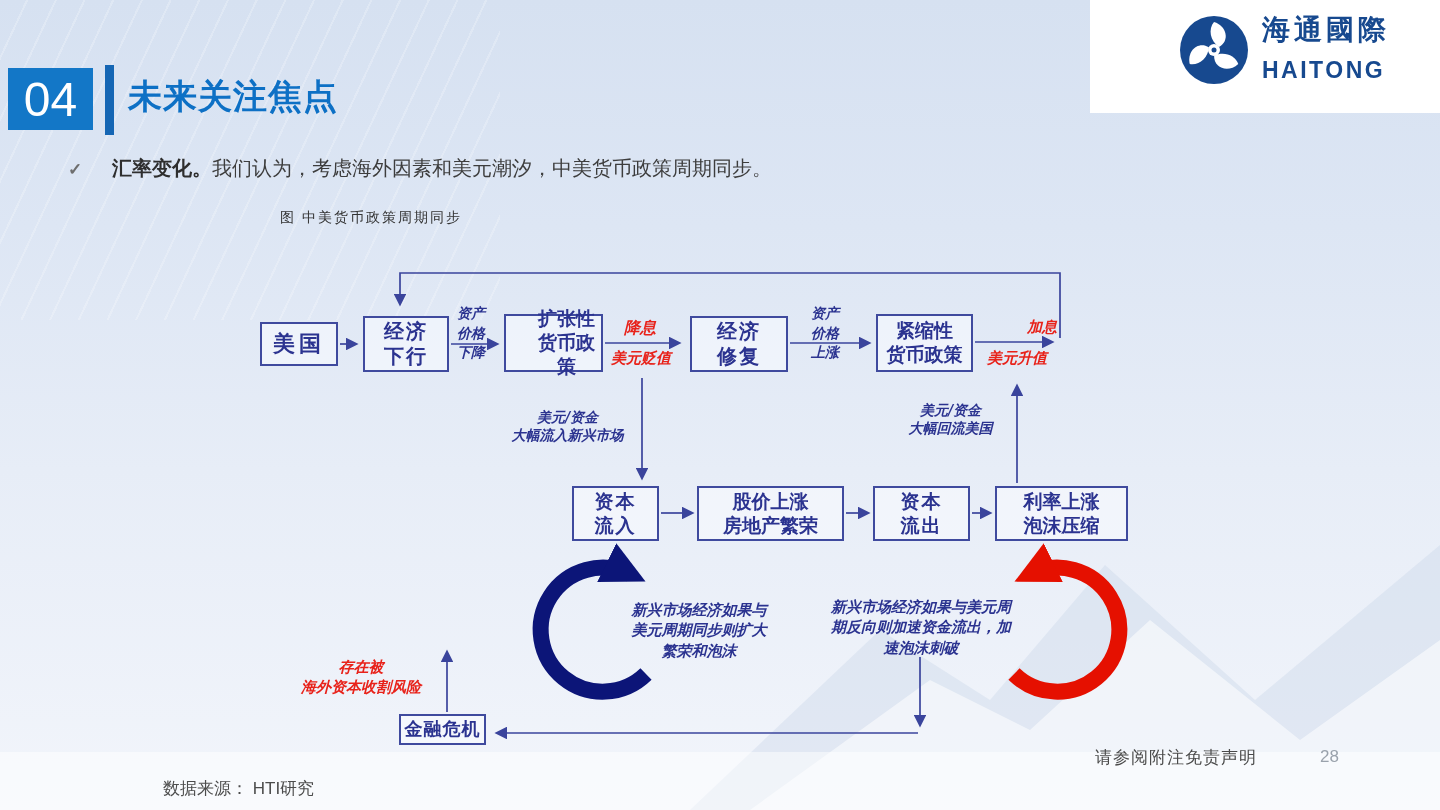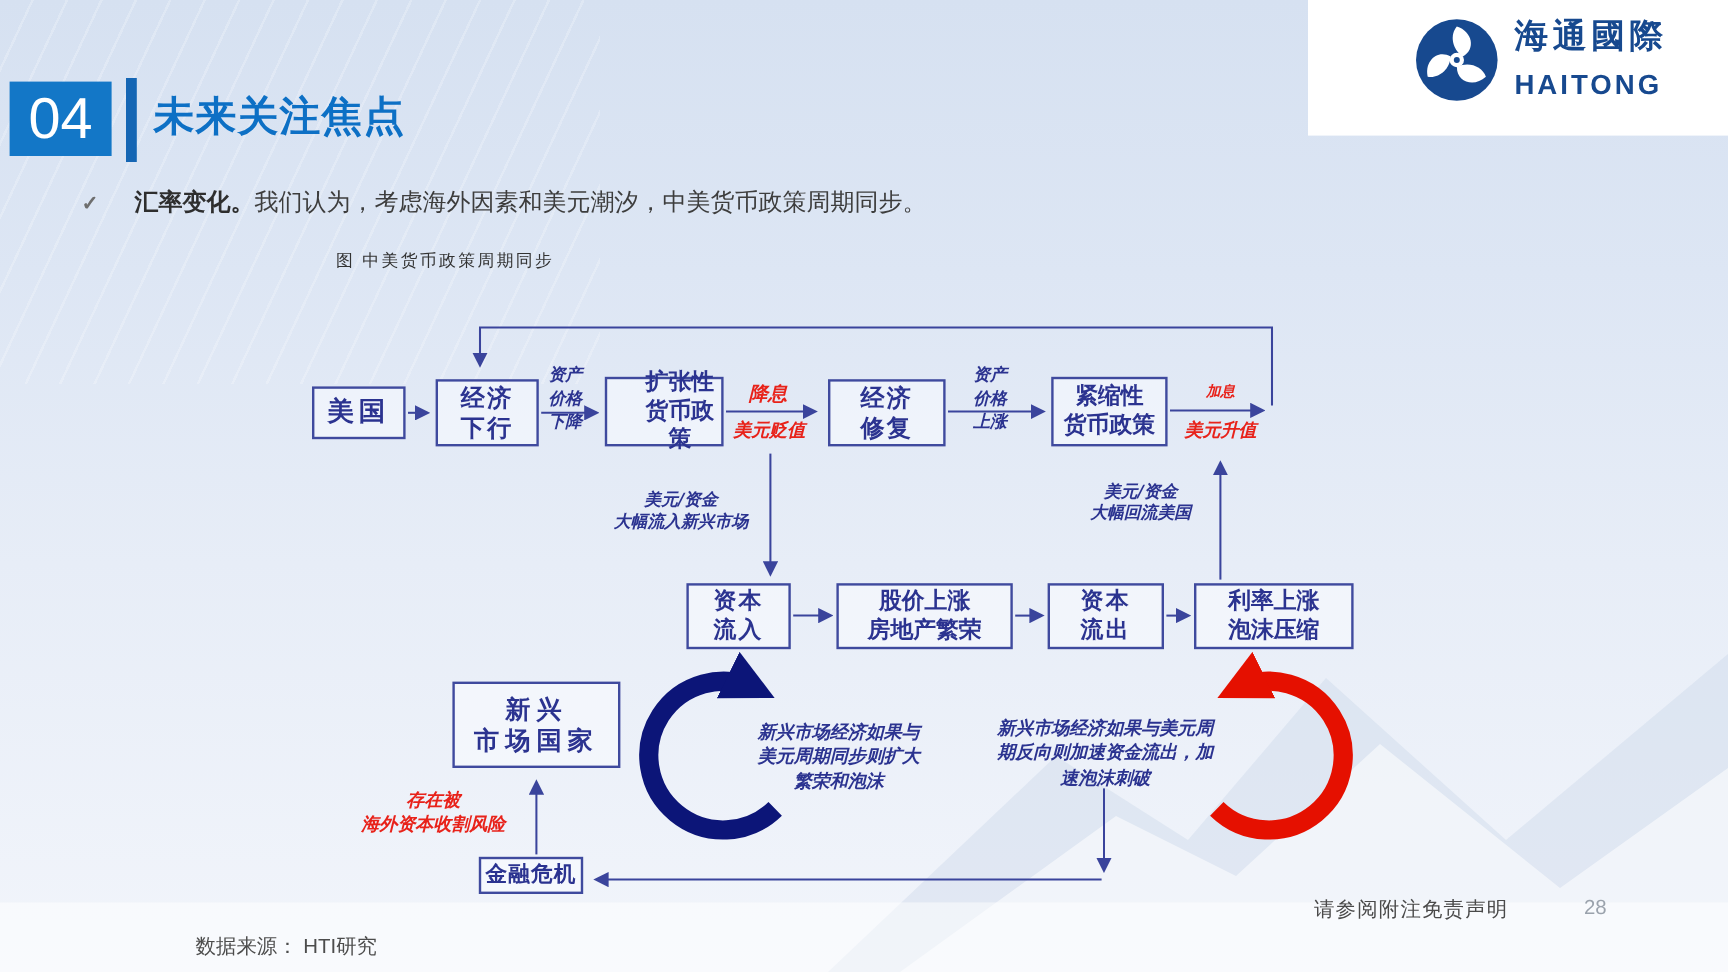--- a/index.html
+++ b/index.html
@@ -126,22 +126,20 @@
     <div class="fbox" style="left:876px;top:314px;width:97px;height:58px;font-size:19px;">紧缩性
 货币政策</div>
     <div class="fbox" style="left:572px;top:486px;width:87px;height:55px;font-size:19px;letter-spacing:2px;">资本
 流入</div>
     <div class="fbox" style="left:697px;top:486px;width:147px;height:55px;font-size:19px;">股价上涨
 房地产繁荣</div>
     <div class="fbox" style="left:873px;top:486px;width:97px;height:55px;font-size:19px;letter-spacing:2px;">资本
 流出</div>
     <div class="fbox" style="left:995px;top:486px;width:133px;height:55px;font-size:19px;">利率上涨
 泡沫压缩</div>
-    <div class="fbox" style="left:377px;top:568px;width:140px;height:72px;font-size:21px;letter-spacing:5px;">新兴
-市场国家</div>
     <div class="fbox" style="left:399px;top:714px;width:87px;height:31px;font-size:18px;letter-spacing:1px;">金融危机</div>
 
     <div class="nlabel" style="left:447px;top:304px;width:48px;font-size:14px;line-height:1.4;">资产
 价格
 下降</div>
     <div class="nlabel" style="left:801px;top:304px;width:48px;font-size:14px;line-height:1.4;">资产
 价格
 上涨</div>
     <div class="nlabel" style="left:505px;top:408px;width:125px;font-size:14px;line-height:1.3;">美元/资金
 大幅流入新兴市场</div>
@@ -149,21 +147,21 @@
 大幅回流美国</div>
     <div class="nlabel" style="left:827px;top:597px;width:188px;font-size:15px;line-height:1.35;">新兴市场经济如果与美元周
 期反向则加速资金流出，加
 速泡沫刺破</div>
     <div class="nlabel" style="left:624px;top:600px;width:150px;font-size:15px;line-height:1.35;">新兴市场经济如果与
 美元周期同步则扩大
 繁荣和泡沫</div>
 
     <div class="rlabel" style="left:614px;top:318px;width:52px;font-size:16px;">降息</div>
     <div class="rlabel" style="left:607px;top:349px;width:68px;font-size:15px;">美元贬值</div>
-    <div class="rlabel" style="left:991px;top:318px;width:52px;font-size:12px;">加息</div>
+    <div class="rlabel" style="left:1016px;top:318px;width:52px;font-size:15px;">加息</div>
     <div class="rlabel" style="left:983px;top:349px;width:68px;font-size:15px;">美元升值</div>
     <div class="rlabel" style="left:299px;top:658px;width:124px;font-size:15px;line-height:1.3;">存在被
 海外资本收割风险</div>
 
     <div class="src">数据来源： HTI研究</div>
     <div class="disc">请参阅附注免责声明</div>
     <div class="pgnum">28</div>
 
   </div>
 </div>

